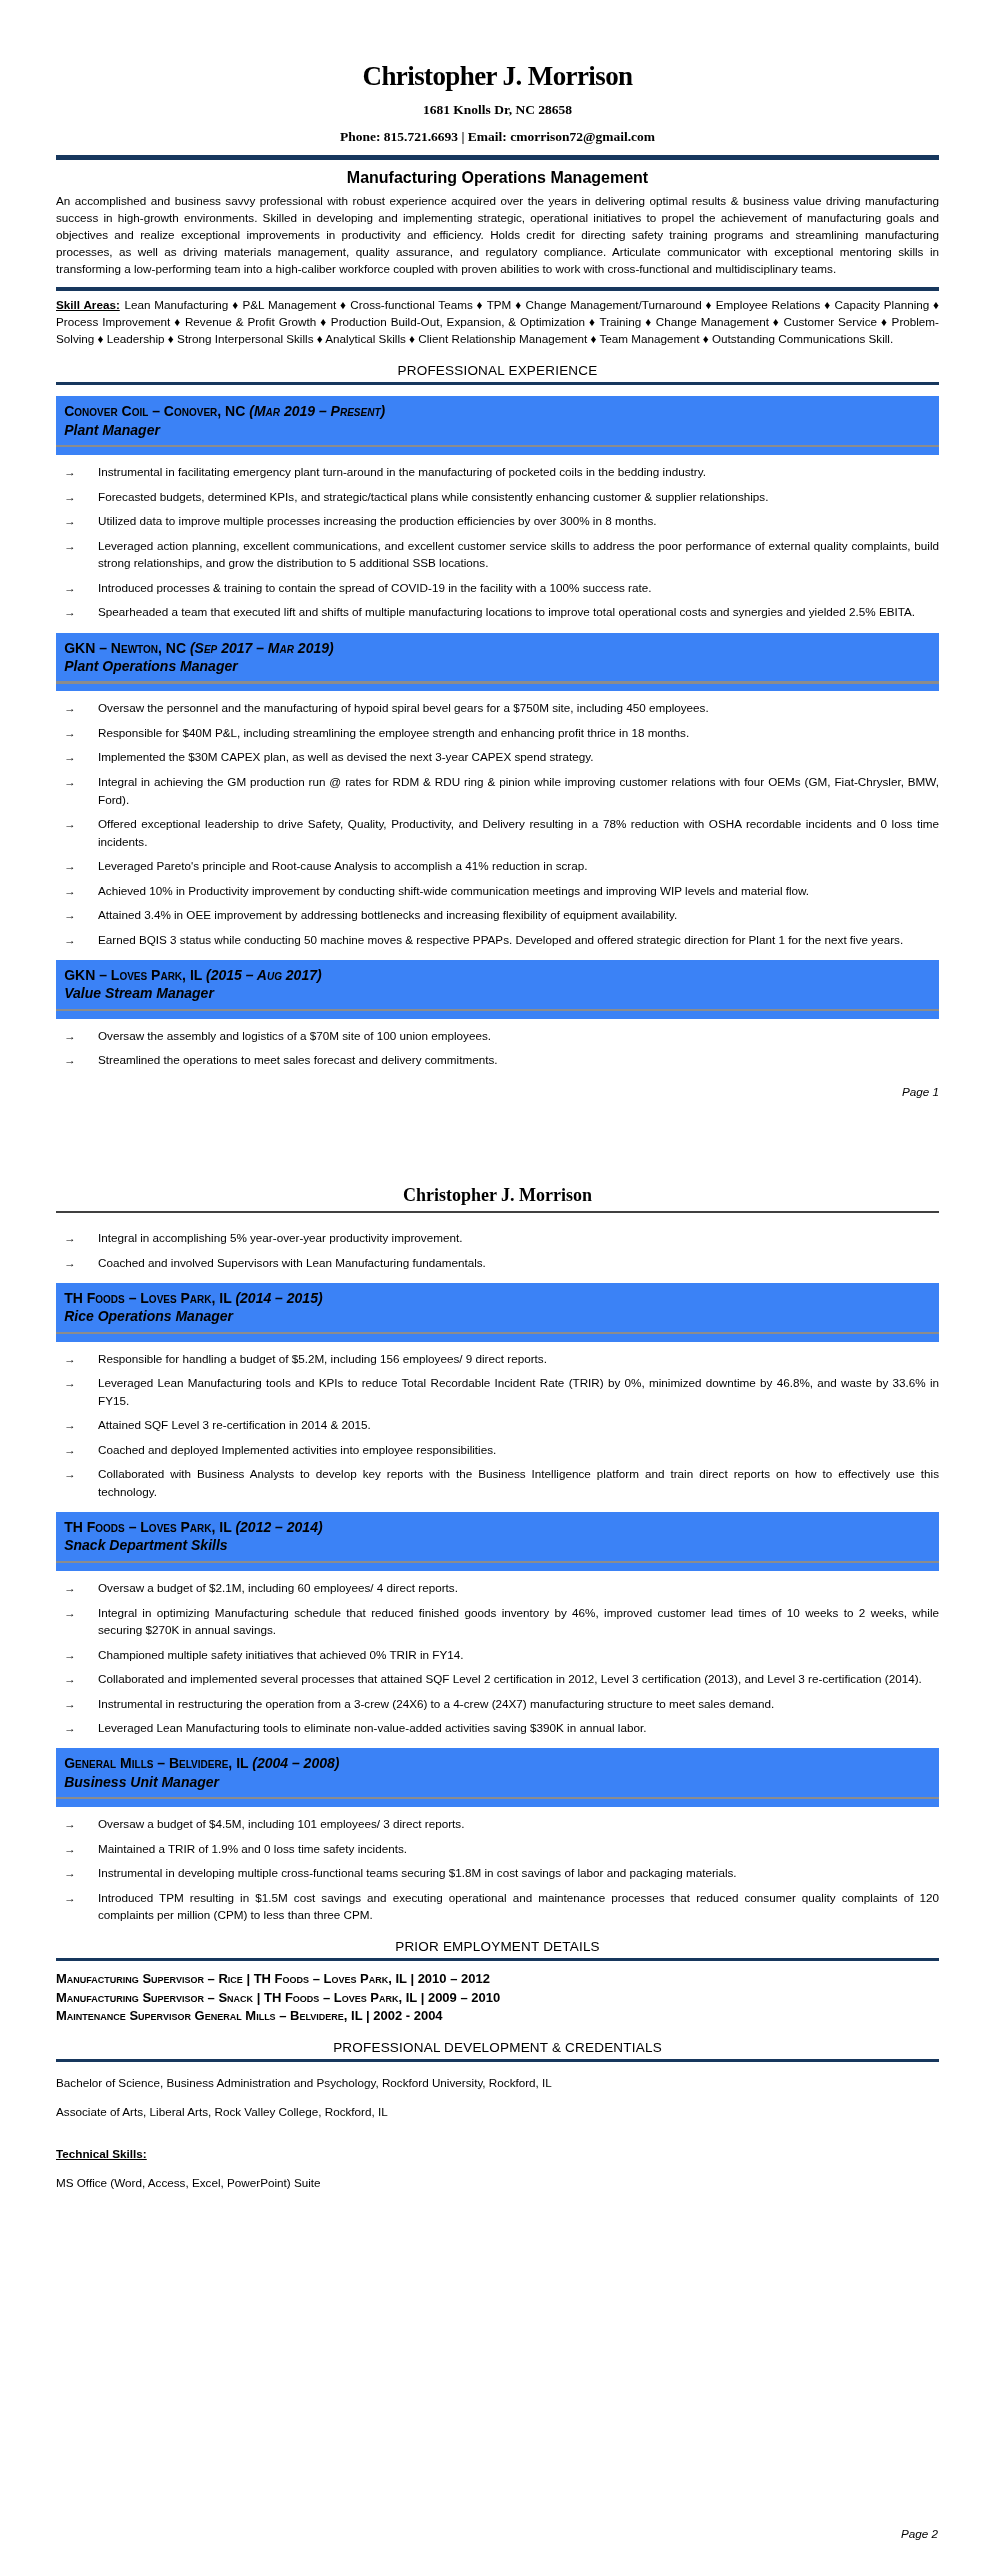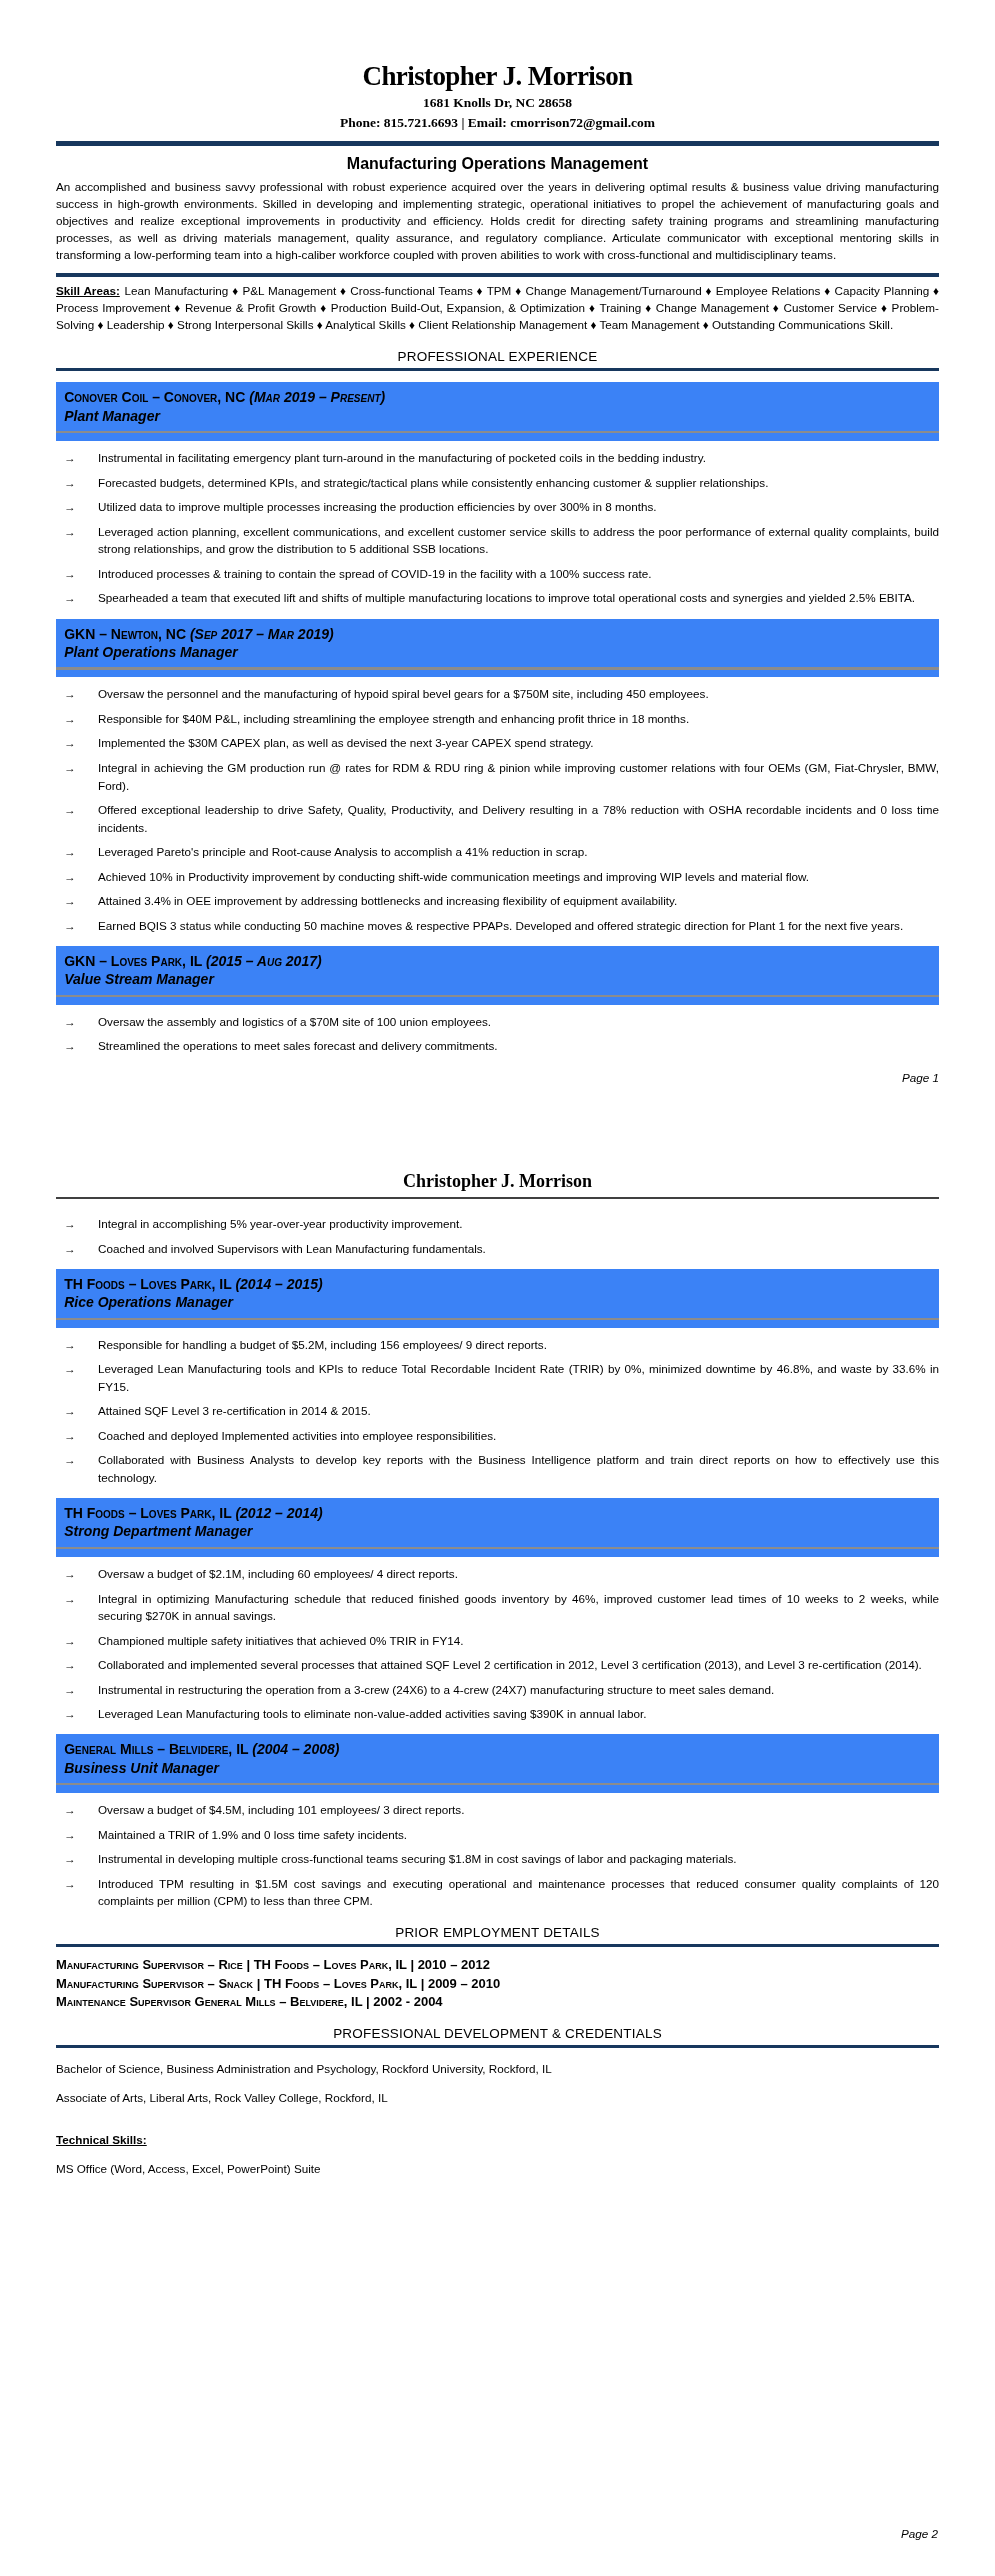--- a/index.html
+++ b/index.html
@@ -1,20 +1,20 @@
 <!DOCTYPE html>
 <html style="font-size:9.4px"><head>
 <meta charset="utf-8">
 <style>
   html,body{margin:0;padding:0;background:#ffffff;}
   body{width:995px;}
   .sheet{position:relative;width:995px;height:2576px;box-sizing:border-box;
          padding:61px 56px 0;font-family:"Liberation Sans",sans-serif;color:#000;overflow:hidden;}
   .name{font-family:"Liberation Serif",serif;font-size:27px;font-weight:700;text-align:center;letter-spacing:-0.6px;}
-  .addr{font-family:"Liberation Serif",serif;font-size:13.5px;font-weight:700;text-align:center;line-height:1.35;margin-top:2px;}
+  .addr{font-family:"Liberation Serif",serif;font-size:13.5px;font-weight:700;text-align:center;line-height:1.35;margin-top:9px;}
   .rule-thick{height:5.3px;background:#17375D;margin-top:8.2px;}
   .headline{font-size:16px;font-weight:700;text-align:center;margin-top:9.4px;}
   .para{font-size:11.7px;line-height:1.45;text-align:justify;margin:5.9px 0 0;}
   .rule-mid{height:3.5px;background:#17375D;margin-top:9.4px;}
   .lbl-underline{font-weight:700;text-decoration:underline;margin-right:4.7px;}
   .secthead{font-size:13.5px;font-weight:400;text-align:center;margin-top:15px;letter-spacing:0.2px;}
   .rule-thin{height:2.9px;background:#17375D;margin-top:4.1px;}
   .job{margin-top:11.7px;}
   .jhead{background:#3b82f6;padding-top:5.9px;}
   .jh1{font-size:14px;font-weight:700;font-variant:small-caps;padding:0 8.2px;line-height:1.3;}
@@ -142,21 +142,21 @@
       <div class="bullet"><span class="arr">→</span><span>Collaborated with Business Analysts to develop key reports with the Business Intelligence platform and train direct reports on how to effectively use this technology.</span></div>
     </div>
   </section>
 
   <section class="job">
     <header class="jhead">
       <div class="jh1">
         <span>TH Foods – Loves Park, IL</span>
         <span class="jdates">(2012 – 2014)</span>
       </div>
-      <div class="jh2">Strong Department Manager</div>
+      <div class="jh2">Snack Department Skills</div>
       <div class="jrule"></div>
       <div class="jtail"></div>
     </header>
     <div class="bullets">
       <div class="bullet"><span class="arr">→</span><span>Oversaw a budget of $2.1M, including 60 employees/ 4 direct reports.</span></div>
       <div class="bullet"><span class="arr">→</span><span>Integral in optimizing Manufacturing schedule that reduced finished goods inventory by 46%, improved customer lead times of 10 weeks to 2 weeks, while securing $270K in annual savings.</span></div>
       <div class="bullet"><span class="arr">→</span><span>Championed multiple safety initiatives that achieved 0% TRIR in FY14.</span></div>
       <div class="bullet"><span class="arr">→</span><span>Collaborated and implemented several processes that attained SQF Level 2 certification in 2012, Level 3 certification (2013), and Level 3 re-certification (2014).</span></div>
       <div class="bullet"><span class="arr">→</span><span>Instrumental in restructuring the operation from a 3-crew (24X6) to a 4-crew (24X7) manufacturing structure to meet sales demand.</span></div>
       <div class="bullet"><span class="arr">→</span><span>Leveraged Lean Manufacturing tools to eliminate non-value-added activities saving $390K in annual labor.</span></div>

